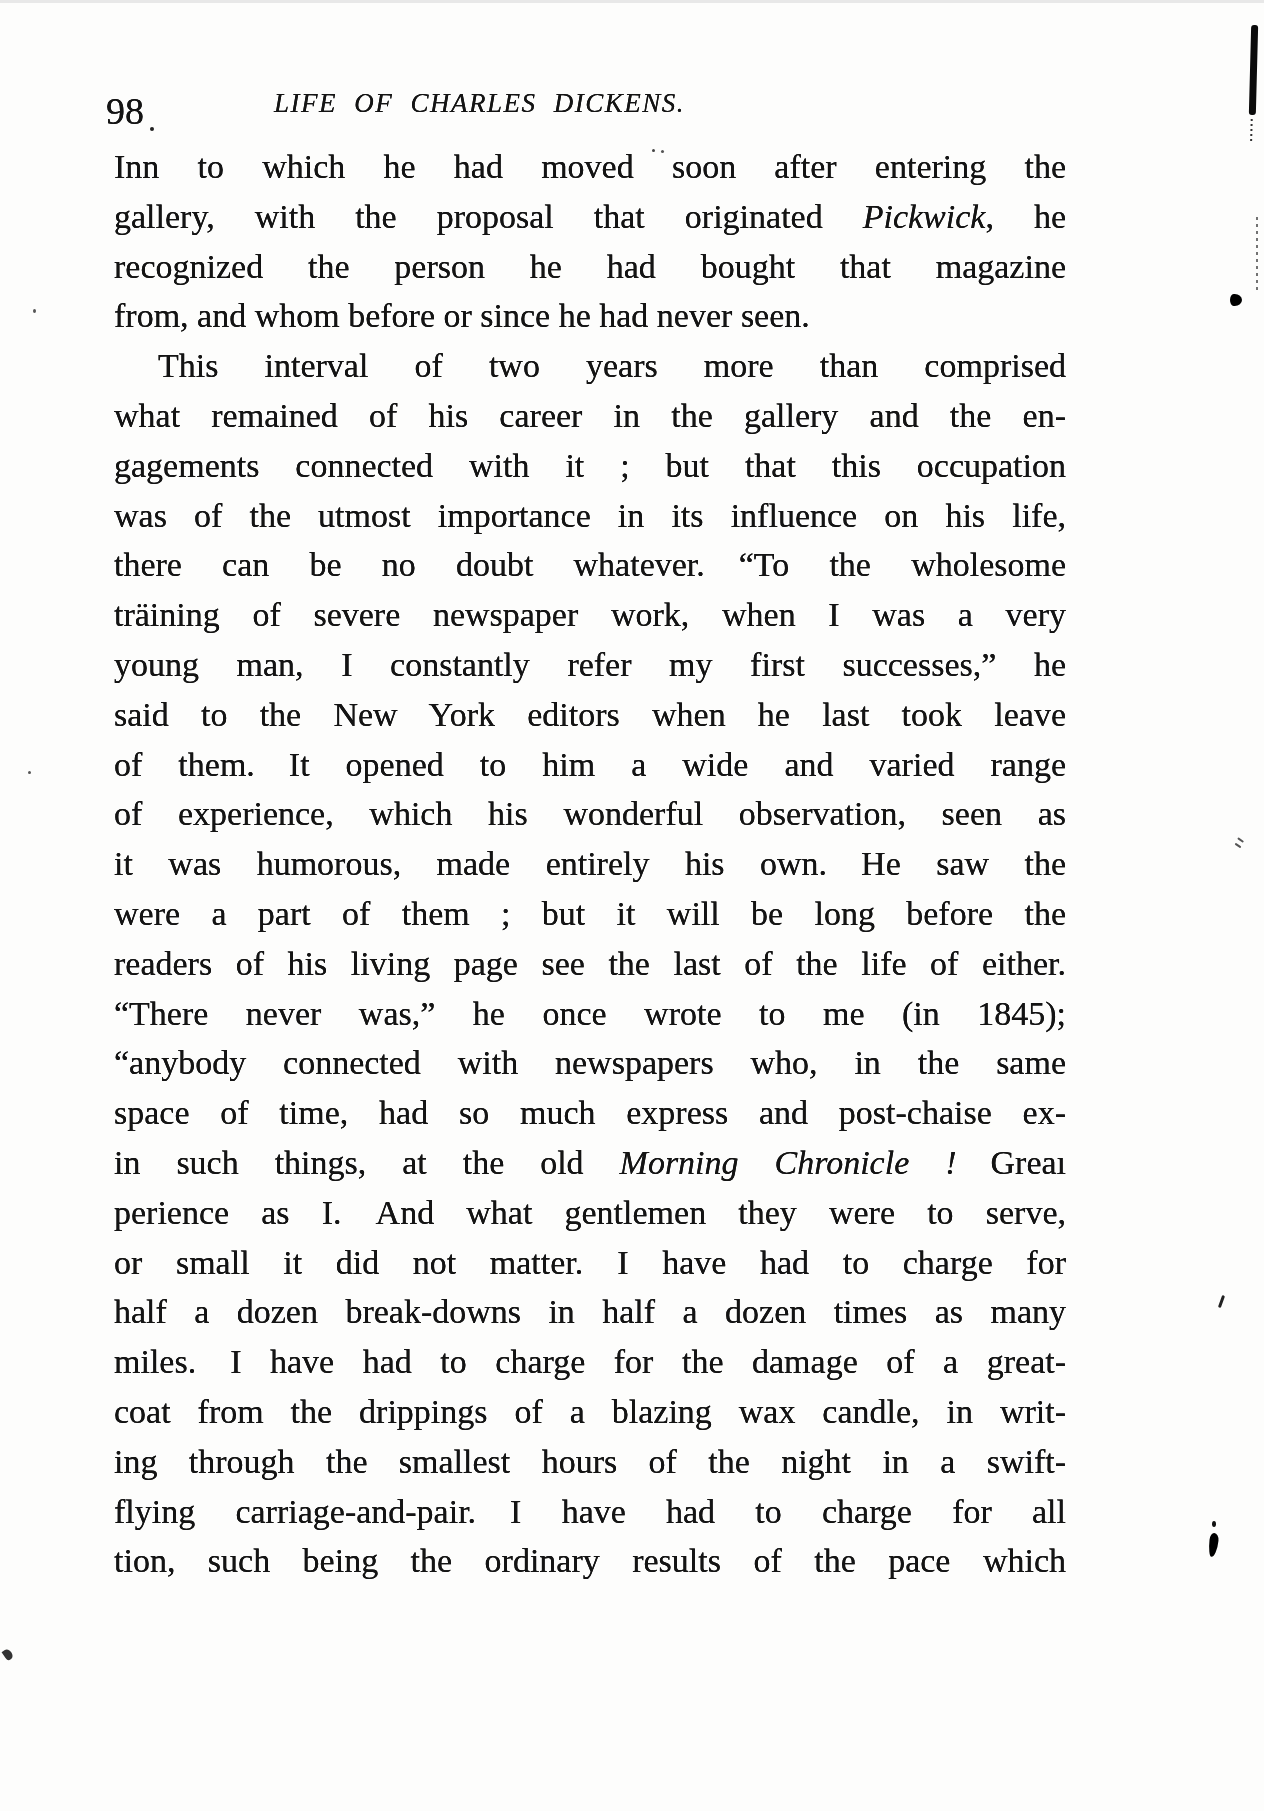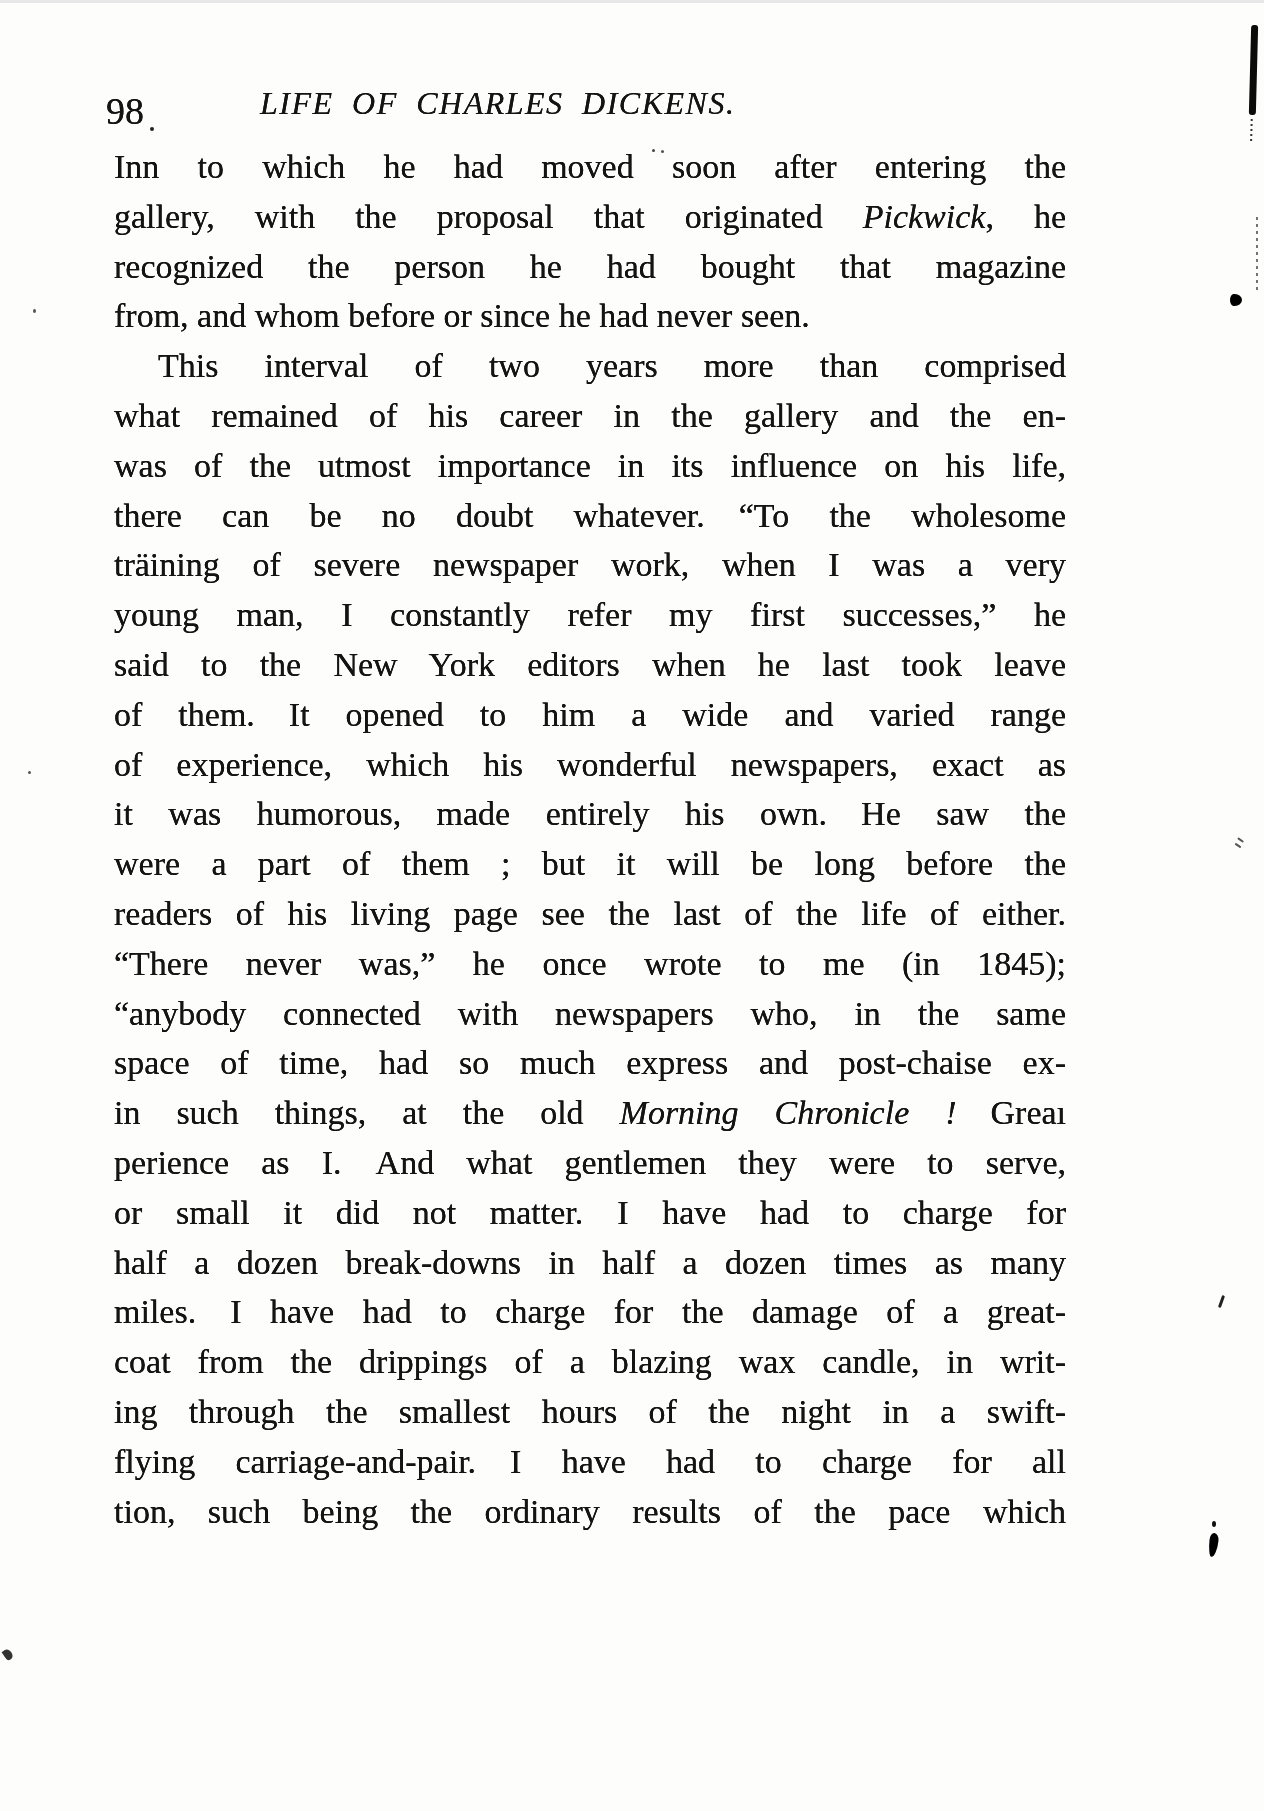--- a/index.html
+++ b/index.html
@@ -17,23 +17,23 @@
   .pagenum {
     position: absolute;
     left: 106px;
     top: 88px;
     font-size: 38px;
     line-height: 40px;
     text-shadow: 0 0 0.6px #000;
   }
   .running-title {
     position: absolute;
-    left: 260px;
+    left: 274px;
     top: 82px;
-    font-size: 32px;
+    font-size: 27px;
     line-height: 36px;
     font-style: italic;
     letter-spacing: 1.5px;
     word-spacing: 9px;
     text-shadow: 0 0 0.6px #000;
   }
   
   .body-lines {
     position: absolute;
     left: 114px;
@@ -101,27 +101,28 @@
 
   <span class="running-title">LIFE OF CHARLES DICKENS.</span>
 
   <main class="body-lines">
       <div class="line"><span>Inn to which he had moved soon after entering the</span></div>
       <div class="line"><span>gallery, with the proposal that originated </span><span class="it">Pickwick</span><span>, he</span></div>
       <div class="line"><span>recognized the person he had bought that magazine</span></div>
       <div class="line no-justify"><span>from, and whom before or since he had never seen.</span></div>
       <div class="line indent"><span>This interval of two years more than comprised</span></div>
       <div class="line"><span>what remained of his career in the gallery and the en-</span></div>
+      <div class="line"><span>gagements connected with it ; but that this occupation</span></div>
       <div class="line"><span>was of the utmost importance in its influence on his life,</span></div>
       <div class="line"><span>there can be no doubt whatever.  “To the wholesome</span></div>
       <div class="line"><span>träining of severe newspaper work, when I was a very</span></div>
       <div class="line"><span>young man, I constantly refer my first successes,” he</span></div>
       <div class="line"><span>said to the New York editors when he last took leave</span></div>
       <div class="line"><span>of them.  It opened to him a wide and varied range</span></div>
-      <div class="line"><span>of experience, which his wonderful newspapers, exact as</span></div>
+      <div class="line"><span>of experience, which his wonderful observation, seen as</span></div>
       <div class="line"><span>it was humorous, made entirely his own.  He saw the</span></div>
       <div class="line"><span>were a part of them ; but it will be long before the</span></div>
       <div class="line"><span>readers of his living page see the last of the life of either.</span></div>
       <div class="line"><span>“There never was,” he once wrote to me (in 1845);</span></div>
       <div class="line"><span>“anybody connected with newspapers who, in the same</span></div>
       <div class="line"><span>space of time, had so much express and post-chaise ex-</span></div>
       <div class="line"><span>in such things, at the old </span><span class="it">Morning Chronicle !</span><span>  Greaı</span></div>
       <div class="line"><span>perience as I.  And what gentlemen they were to serve,</span></div>
       <div class="line"><span>or small it did not matter.  I have had to charge for</span></div>
       <div class="line"><span>half a dozen break-downs in half a dozen times as many</span></div>

